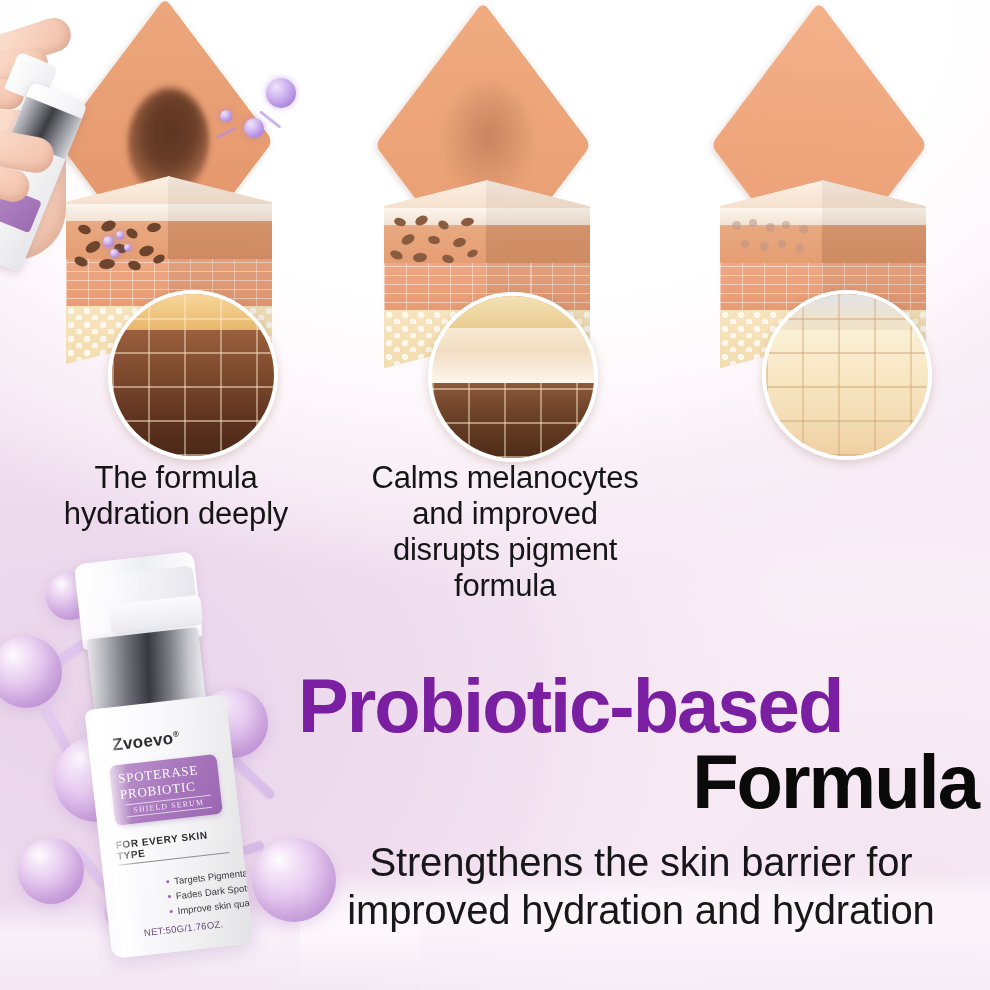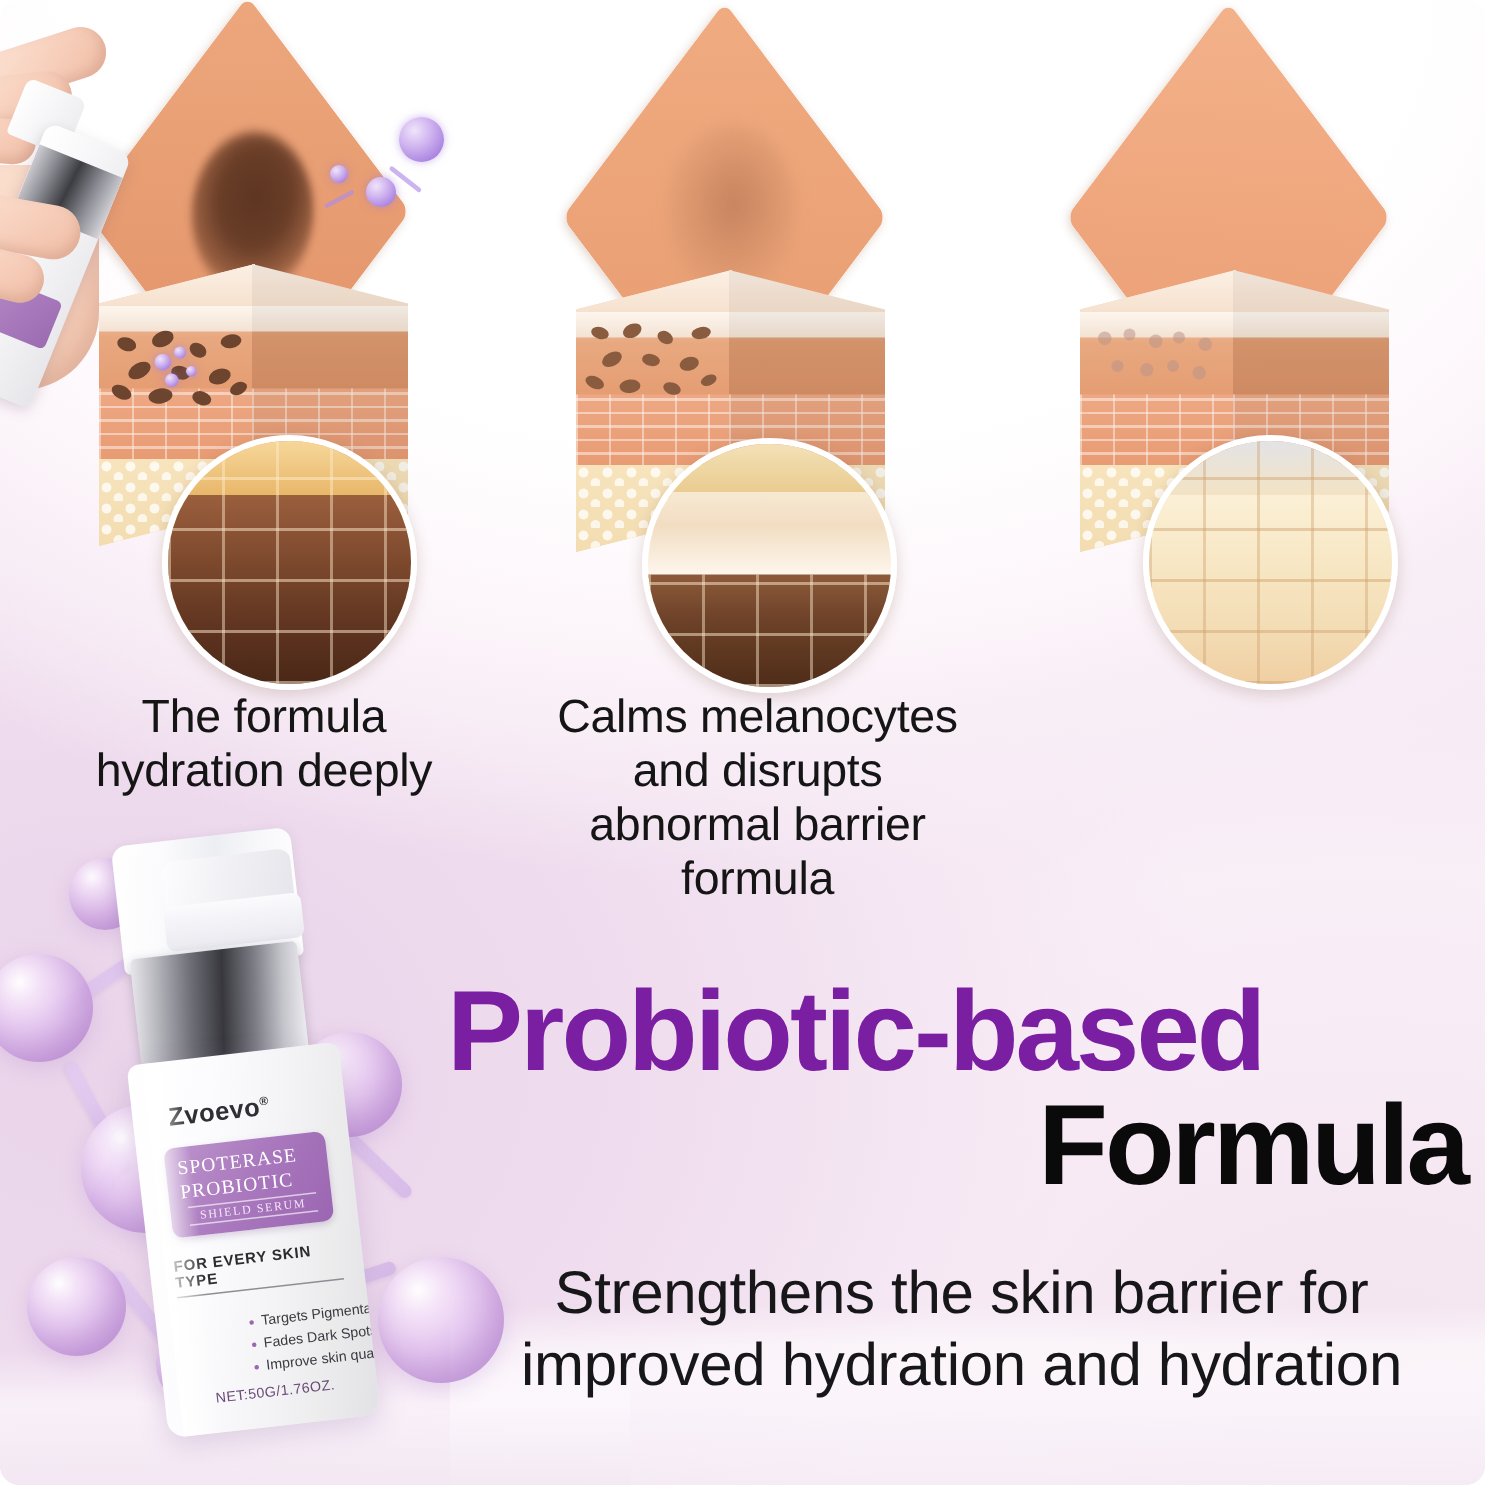--- a/index.html
+++ b/index.html
@@ -9,21 +9,20 @@
     font-family:"Liberation Sans","DejaVu Sans",sans-serif;
     background:#ffffff;
   }
   #poster{
     position:relative;width:990px;height:990px;overflow:hidden;
     background:
       radial-gradient(120% 80% at 50% 0%, #ffffff 0%, #ffffff 38%, #fdf7fb 52%, #f8eef6 62%, transparent 74%),
       radial-gradient(90% 70% at 8% 72%, #e9d4ea 0%, #efdcee 38%, #f6e9f4 66%, transparent 82%),
       radial-gradient(100% 70% at 92% 92%, #f3e4f0 0%, #f9eff7 48%, transparent 80%),
       linear-gradient(168deg,#ffffff 0%,#ffffff 26%,#fbf2f9 40%,#f4e6f2 58%,#f0dfee 74%,#f6ecf5 88%,#fbf5fa 100%);
-    border-radius: 13px;
   }
 
   
   .shelf{
     position:absolute;left:300px;bottom:0;width:690px;height:120px;
     background:linear-gradient(180deg,rgba(255,255,255,0) 0%,rgba(255,255,255,.55) 22%,rgba(252,247,252,.9) 42%,rgba(246,237,246,.75) 100%);
     pointer-events:none;
   }
   .shelf2{
     position:absolute;left:0;bottom:0;width:420px;height:90px;
@@ -210,21 +209,21 @@
   .blist{position:absolute;left:22px;top:154px;width:112px;}
   .blist li{list-style:none;color:#3a3a40;font-size:9.5px;margin:4px 0;position:relative;padding-left:8px;
     white-space:nowrap;}
   .blist li:before{content:"";position:absolute;left:0;top:4px;width:3px;height:3px;border-radius:50%;
     background:#9b66b2;}
   .netwt{position:absolute;left:34px;top:222px;color:#6b4a78;font-size:9.5px;letter-spacing:.3px;}
 
   
   .headline{position:absolute;left:298px;top:652px;width:680px;}
   .hl1{color:#7B1FA2;font-size:76px;font-weight:700;line-height:.95;letter-spacing:-2px;
-    text-align:left;}
+    text-align:left;margin-top:18px;}
   .hl2{color:#0a0a0a;font-size:76px;font-weight:700;line-height:1.0;letter-spacing:-2px;
     text-align:right;margin-top:2px;}
   .sub{position:absolute;left:300px;top:838px;width:682px;text-align:center;
     color:#17171a;font-size:40px;line-height:1.2;letter-spacing:-.2px;}
 </style>
 </head>
 <body>
 
 <div id="poster">
 
@@ -389,22 +388,22 @@
     </div>
   </div>
 
   <div class="captions">
     <div class="caption c1">
       <div>The formula</div>
       <div>hydration deeply</div>
     </div>
     <div class="caption c2">
       <div>Calms melanocytes</div>
-      <div>and disrupts</div>
-      <div>abnormal barrier</div>
+      <div>and improved</div>
+      <div>disrupts pigment</div>
       <div>formula</div>
     </div>
   </div>
 
   <div class="molecule">
     <div class="mbond" style="left:58px;top:62px;width:96px;height:9px;transform:rotate(-34deg)"></div>
     <div class="mbond" style="left:66px;top:96px;width:84px;height:9px;transform:rotate(62deg)"></div>
     <div class="mbond" style="left:82px;top:190px;width:90px;height:9px;transform:rotate(-58deg)"></div>
     <div class="mbond" style="left:96px;top:236px;width:96px;height:9px;transform:rotate(52deg)"></div>
     <div class="mbond" style="left:160px;top:272px;width:130px;height:9px;transform:rotate(-18deg)"></div>

